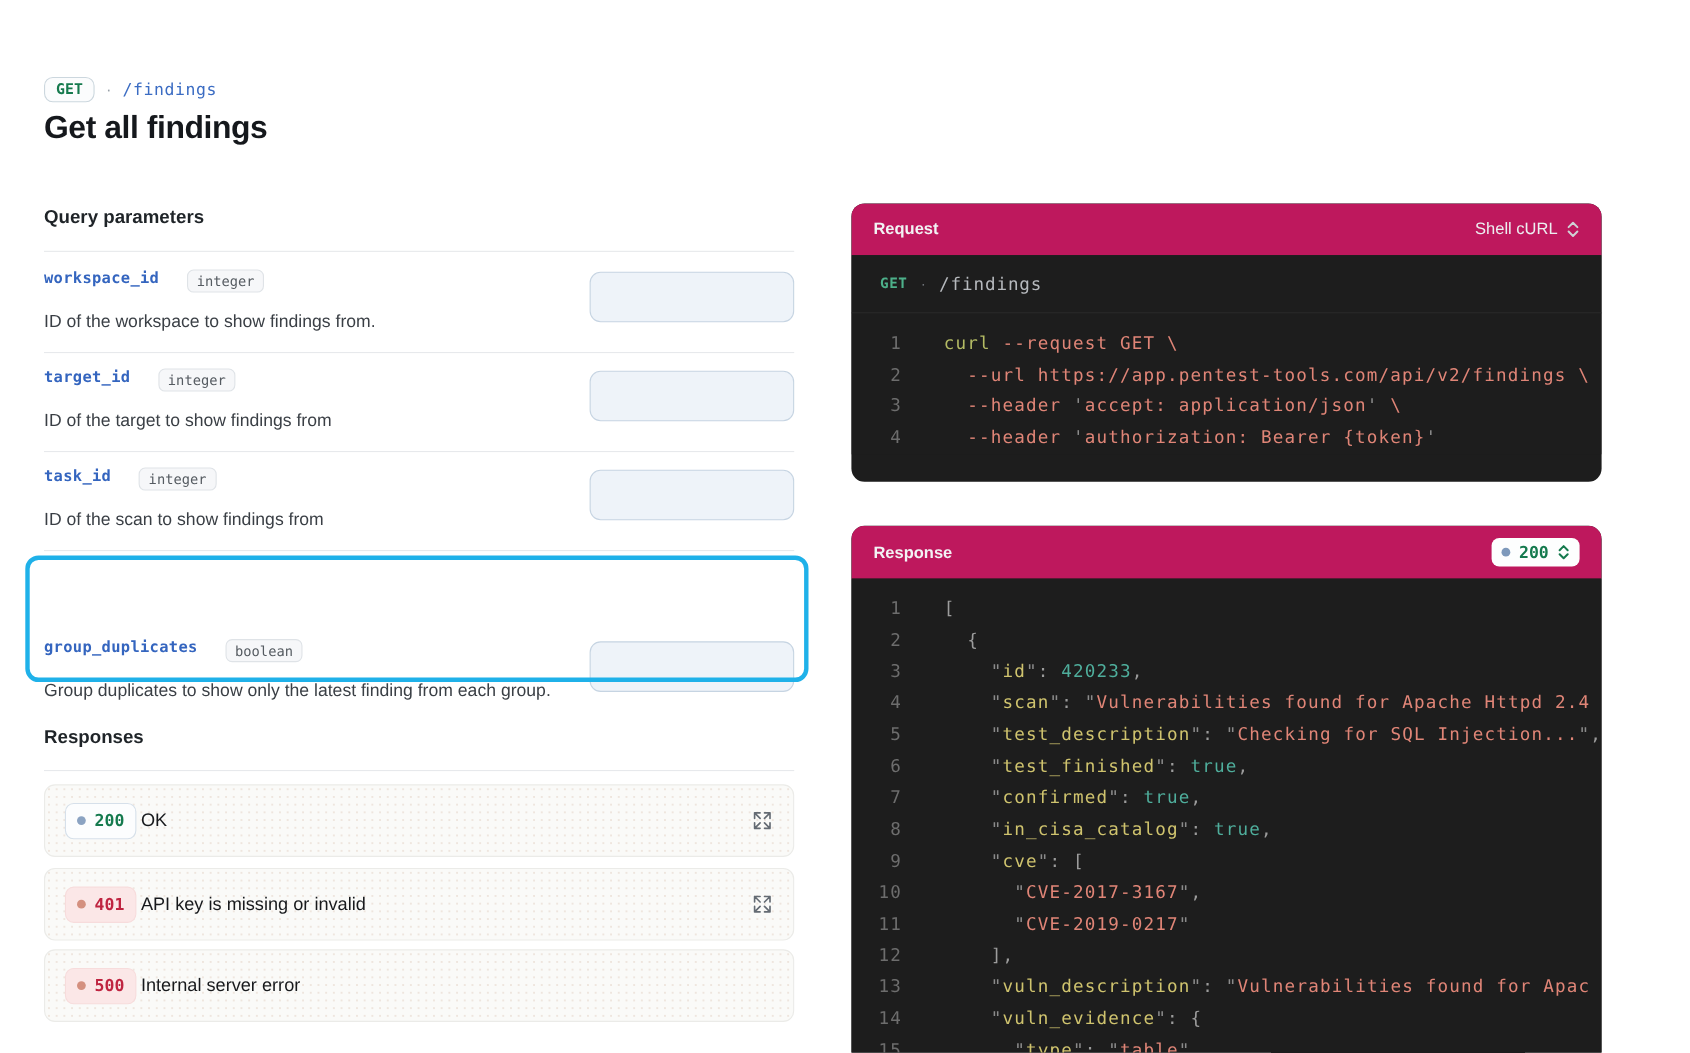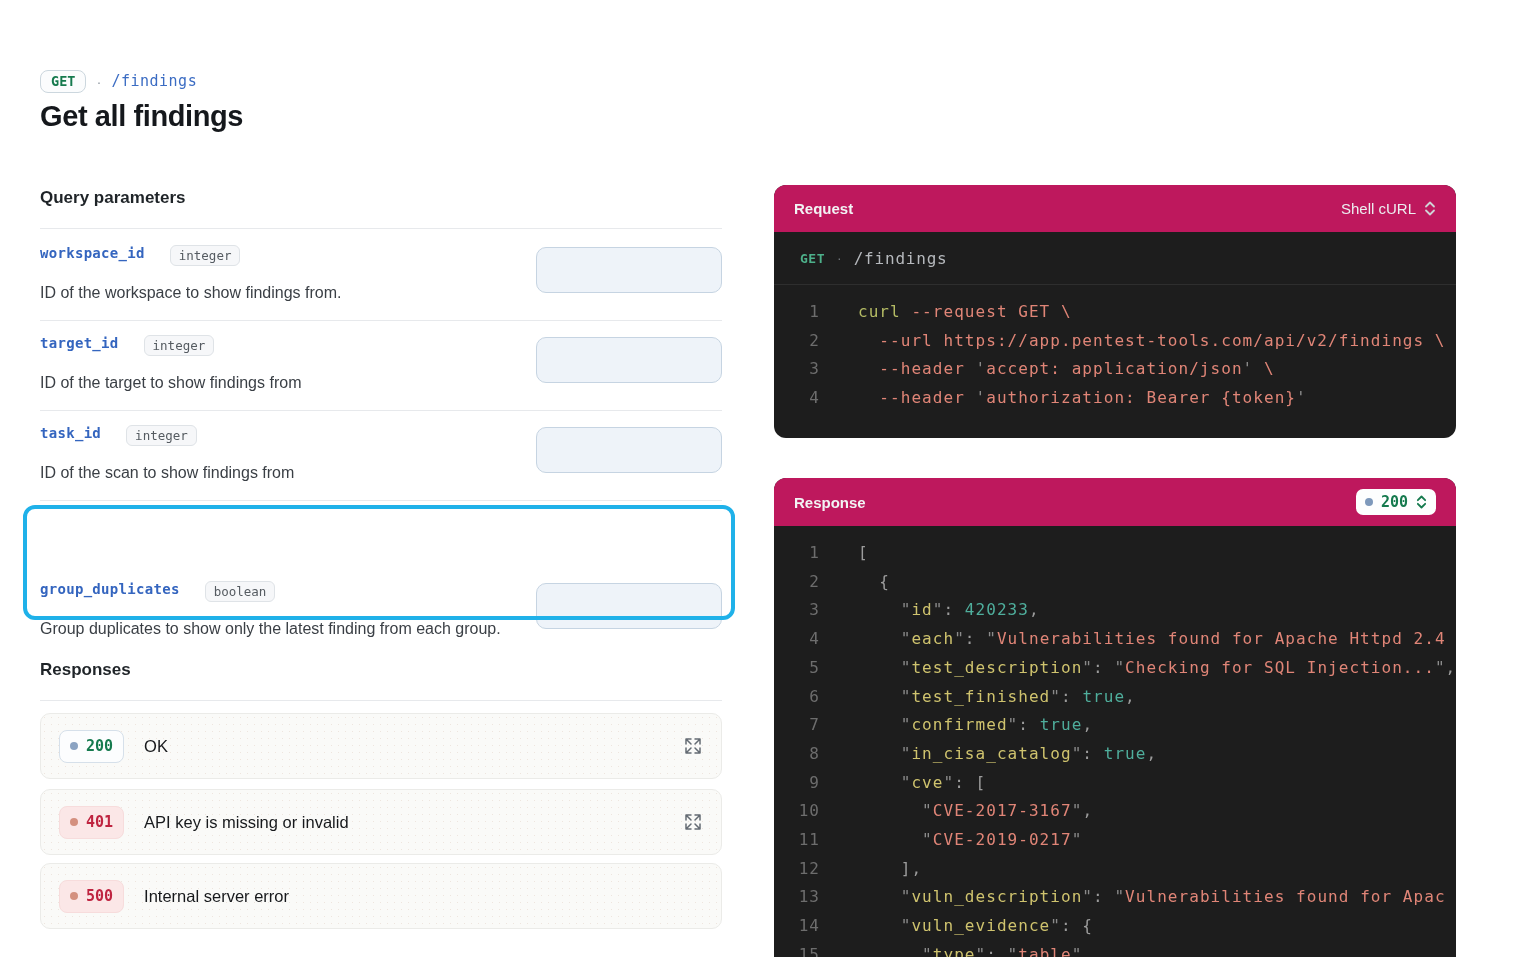--- a/index.html
+++ b/index.html
@@ -40,21 +40,21 @@
     background-image:radial-gradient(circle,rgba(196,156,128,.22) 0.8px,transparent 1px);
     background-size:7px 7px;}
   .status-badge{display:inline-flex;align-items:center;gap:8px;min-width:64px;height:33px;
     box-sizing:border-box;justify-content:center;border-radius:8px;
     font-family:"DejaVu Sans Mono",monospace;font-weight:bold;font-size:15px;padding:0 10px;}
   .status-badge.success{background:#fcfdfe;border:1px solid #d6e0ea;color:#157a4e;}
   .status-badge.error{background:#fbe7e7;border:1px solid #f7dcdc;color:#bf2440;}
   .status-dot{width:8px;height:8px;border-radius:50%;}
   .status-badge.success .status-dot{background:#8ba3c2;}
   .status-badge.error .status-dot{background:#d4907f;}
-  .resp-label{margin-left:20px;font-size:16.5px;color:#17191c;}
+  .resp-label{margin-left:4px;font-size:16.5px;color:#17191c;}
   .expand-btn{margin-left:auto;width:20px;height:20px;color:#646b73;cursor:pointer;display:flex;}
 
   
   .panel{position:absolute;left:774px;width:682px;border-radius:12px;overflow:hidden;background:#1d1d1d;}
   .panel-header{height:47px;background:#be185d;display:flex;align-items:center;
     justify-content:space-between;padding:0 20px;}
   .panel-title{color:#f2f3f4;font-size:15px;font-weight:700;}
   .lang-select{display:inline-flex;align-items:center;gap:8px;color:#eceef0;font-size:15px;cursor:pointer;}
   .chevrons{color:#cfd2d5;display:flex;}
   .endpoint-row{height:52px;display:flex;align-items:center;gap:12px;padding:0 26px;
@@ -215,21 +215,21 @@
             <path d="M2 5.5l4-4 4 4"></path>
               <path d="M2 9.5l4 4 4-4"></path>
           </svg>
         </span>
       </span>
     </div>
     <div class="code">
         <div class="code-line"><span class="ln">1</span><span class="code-text"><span class="tk-plain">[</span></span></div>
         <div class="code-line"><span class="ln">2</span><span class="code-text"><span class="tk-plain">  {</span></span></div>
         <div class="code-line"><span class="ln">3</span><span class="code-text"><span class="tk-plain">    </span><span class="tk-q">"</span><span class="tk-key">id</span><span class="tk-q">"</span><span class="tk-plain">: </span><span class="tk-num">420233</span><span class="tk-plain">,</span></span></div>
-        <div class="code-line"><span class="ln">4</span><span class="code-text"><span class="tk-plain">    </span><span class="tk-q">"</span><span class="tk-key">each</span><span class="tk-q">"</span><span class="tk-plain">: </span><span class="tk-q">"</span><span class="tk-str">Vulnerabilities found for Apache Httpd 2.4</span></span></div>
+        <div class="code-line"><span class="ln">4</span><span class="code-text"><span class="tk-plain">    </span><span class="tk-q">"</span><span class="tk-key">scan</span><span class="tk-q">"</span><span class="tk-plain">: </span><span class="tk-q">"</span><span class="tk-str">Vulnerabilities found for Apache Httpd 2.4</span></span></div>
         <div class="code-line"><span class="ln">5</span><span class="code-text"><span class="tk-plain">    </span><span class="tk-q">"</span><span class="tk-key">test_description</span><span class="tk-q">"</span><span class="tk-plain">: </span><span class="tk-q">"</span><span class="tk-str">Checking for SQL Injection...</span><span class="tk-q">"</span><span class="tk-plain">,</span></span></div>
         <div class="code-line"><span class="ln">6</span><span class="code-text"><span class="tk-plain">    </span><span class="tk-q">"</span><span class="tk-key">test_finished</span><span class="tk-q">"</span><span class="tk-plain">: </span><span class="tk-bool">true</span><span class="tk-plain">,</span></span></div>
         <div class="code-line"><span class="ln">7</span><span class="code-text"><span class="tk-plain">    </span><span class="tk-q">"</span><span class="tk-key">confirmed</span><span class="tk-q">"</span><span class="tk-plain">: </span><span class="tk-bool">true</span><span class="tk-plain">,</span></span></div>
         <div class="code-line"><span class="ln">8</span><span class="code-text"><span class="tk-plain">    </span><span class="tk-q">"</span><span class="tk-key">in_cisa_catalog</span><span class="tk-q">"</span><span class="tk-plain">: </span><span class="tk-bool">true</span><span class="tk-plain">,</span></span></div>
         <div class="code-line"><span class="ln">9</span><span class="code-text"><span class="tk-plain">    </span><span class="tk-q">"</span><span class="tk-key">cve</span><span class="tk-q">"</span><span class="tk-plain">: [</span></span></div>
         <div class="code-line"><span class="ln">10</span><span class="code-text"><span class="tk-plain">      </span><span class="tk-q">"</span><span class="tk-str">CVE-2017-3167</span><span class="tk-q">"</span><span class="tk-plain">,</span></span></div>
         <div class="code-line"><span class="ln">11</span><span class="code-text"><span class="tk-plain">      </span><span class="tk-q">"</span><span class="tk-str">CVE-2019-0217</span><span class="tk-q">"</span></span></div>
         <div class="code-line"><span class="ln">12</span><span class="code-text"><span class="tk-plain">    ],</span></span></div>
         <div class="code-line"><span class="ln">13</span><span class="code-text"><span class="tk-plain">    </span><span class="tk-q">"</span><span class="tk-key">vuln_description</span><span class="tk-q">"</span><span class="tk-plain">: </span><span class="tk-q">"</span><span class="tk-str">Vulnerabilities found for Apac</span></span></div>
         <div class="code-line"><span class="ln">14</span><span class="code-text"><span class="tk-plain">    </span><span class="tk-q">"</span><span class="tk-key">vuln_evidence</span><span class="tk-q">"</span><span class="tk-plain">: {</span></span></div>

